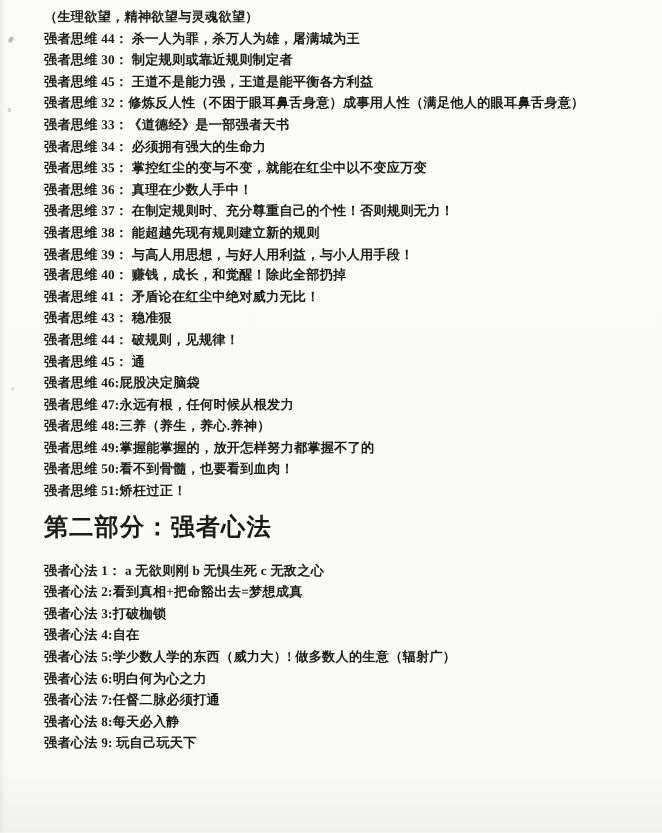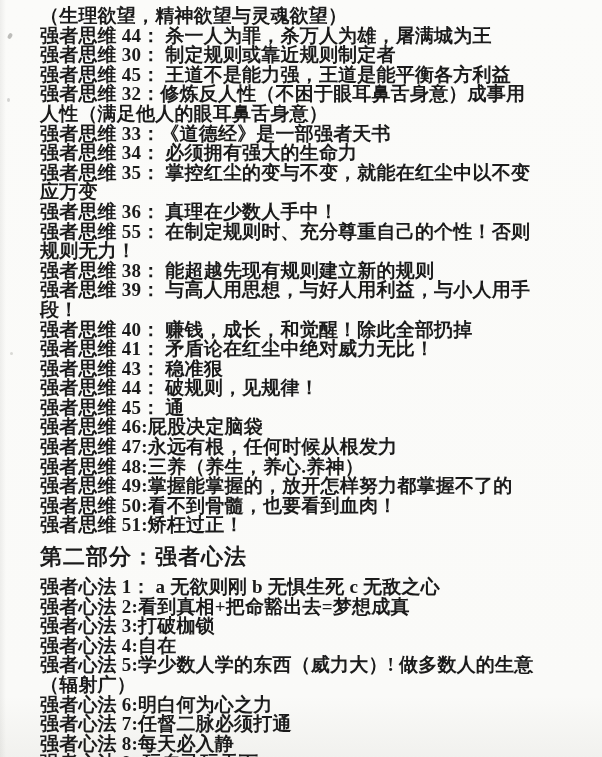--- a/index.html
+++ b/index.html
@@ -16,29 +16,29 @@
     position: relative;
   }
   .page {
     position: absolute;
     top: 6px;
     left: 40px;
     width: 502px;
   }
   .line {
     margin: 0;
-    font-size: 19px;
+    font-size: 12px;
     line-height: 19.6px;
     font-weight: 700;
     letter-spacing: 0.2px;
     word-break: break-all;
     white-space: normal;
   }
   .section-heading {
-    margin: 9px 0 7px 0;
+    margin: 9px 0 18px 0;
     font-size: 22px;
     line-height: 26px;
     font-weight: 700;
     letter-spacing: 1px;
   }
   
   .speck {
     position: absolute;
     background: #8a8a86;
     border-radius: 50%;
@@ -67,21 +67,21 @@
   <p class="line">（生理欲望，精神欲望与灵魂欲望）</p>
 
   <p class="line">强者思维 44： 杀一人为罪，杀万人为雄，屠满城为王</p>
   <p class="line">强者思维 30： 制定规则或靠近规则制定者</p>
   <p class="line">强者思维 45： 王道不是能力强，王道是能平衡各方利益</p>
   <p class="line">强者思维 32：修炼反人性（不困于眼耳鼻舌身意）成事用人性（满足他人的眼耳鼻舌身意）</p>
   <p class="line">强者思维 33：《道德经》是一部强者天书</p>
   <p class="line">强者思维 34： 必须拥有强大的生命力</p>
   <p class="line">强者思维 35： 掌控红尘的变与不变，就能在红尘中以不变应万变</p>
   <p class="line">强者思维 36： 真理在少数人手中！</p>
-  <p class="line">强者思维 55： 在制定规则时、充分尊重自己的个性！否则规则无力！</p>
+  <p class="line">强者思维 37： 在制定规则时、充分尊重自己的个性！否则规则无力！</p>
   <p class="line">强者思维 38： 能超越先现有规则建立新的规则</p>
   <p class="line">强者思维 39： 与高人用思想，与好人用利益，与小人用手段！</p>
   <p class="line">强者思维 40： 赚钱，成长，和觉醒！除此全部扔掉</p>
   <p class="line">强者思维 41： 矛盾论在红尘中绝对威力无比！</p>
   <p class="line">强者思维 43： 稳准狠</p>
   <p class="line">强者思维 44： 破规则，见规律！</p>
   <p class="line">强者思维 45： 通</p>
   <p class="line">强者思维 46:屁股决定脑袋</p>
   <p class="line">强者思维 47:永远有根，任何时候从根发力</p>
   <p class="line">强者思维 48:三养（养生，养心.养神）</p>

